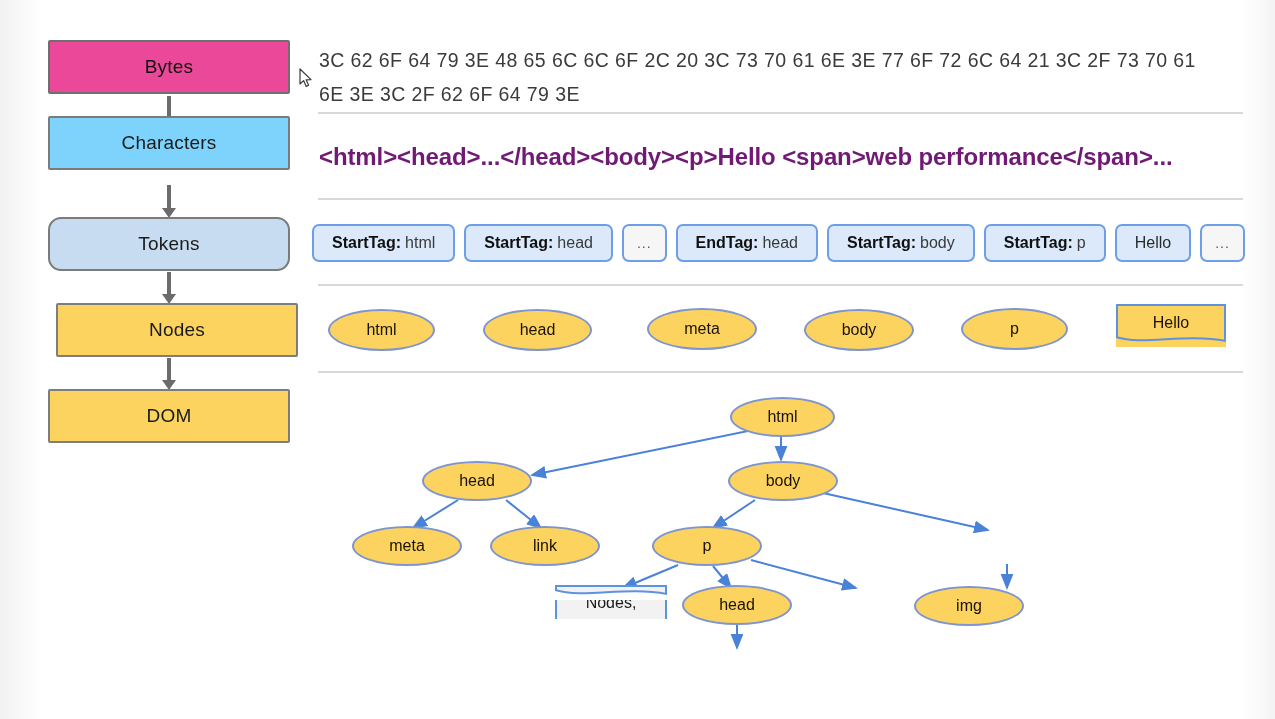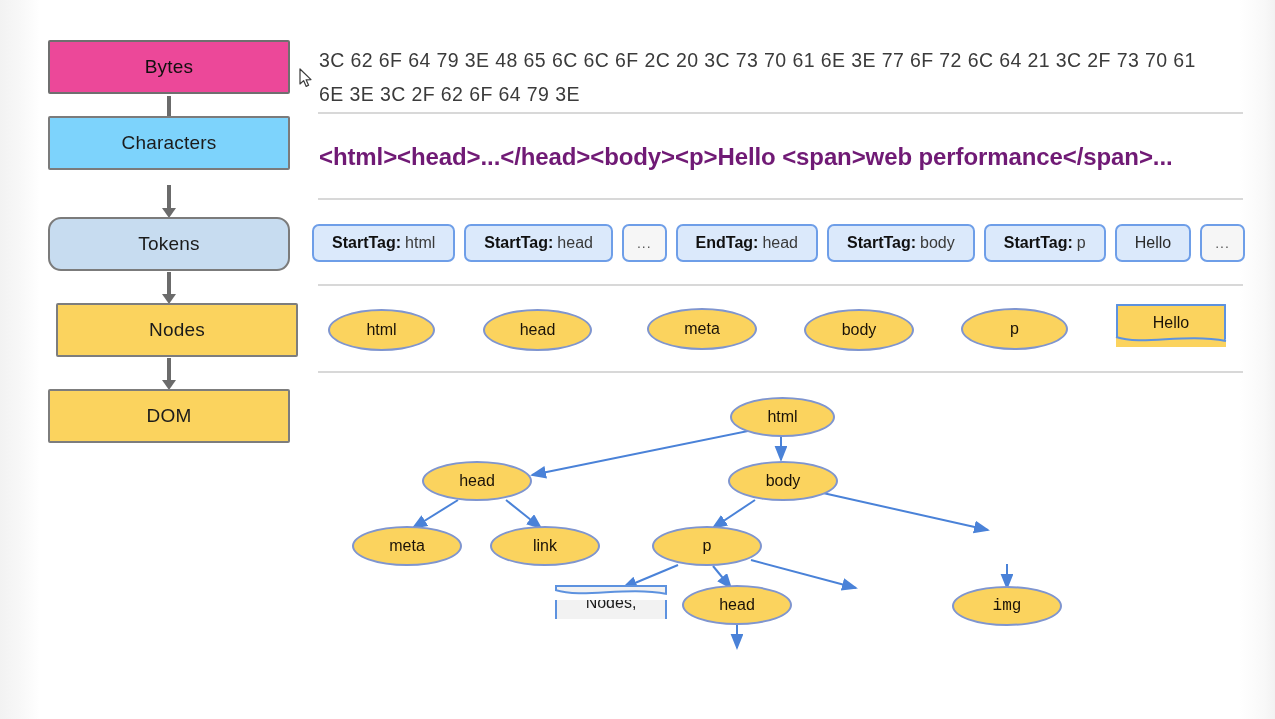--- a/index.html
+++ b/index.html
@@ -355,21 +355,21 @@
         <path d="M0,3 C30,12 72,-1 116,7 L116,13 L0,13 Z" fill="#ffffff" stroke="none"></path>
         <path d="M0,3 C30,12 72,-1 116,7" fill="none" stroke="#5d92df" stroke-width="2"></path>
       </svg>
     </div>
 
     <div class="tnode ell" style="left:364px; top:205px; width:110px; height:40px;">
       <span>head</span>
     </div>
 
 
-    <div class="tnode ell" style="left:634px; top:206px; width:110px; height:40px;font-family:Liberation Mono, monospace;">
+    <div class="tnode ell" style="left:596px; top:206px; width:110px; height:40px;">
       <span>img</span>
     </div>
 
   </div>
 
   <svg class="cursor" viewBox="0 0 14 20">
     <path d="M1,1 L1,16 L4.6,12.6 L7.2,18.4 L9.6,17.3 L7.1,11.8 L12,11.6 Z" fill="#ffffff" stroke="#3b3b3b" stroke-width="1.2" stroke-linejoin="round"></path>
   </svg>
 
 </div>

